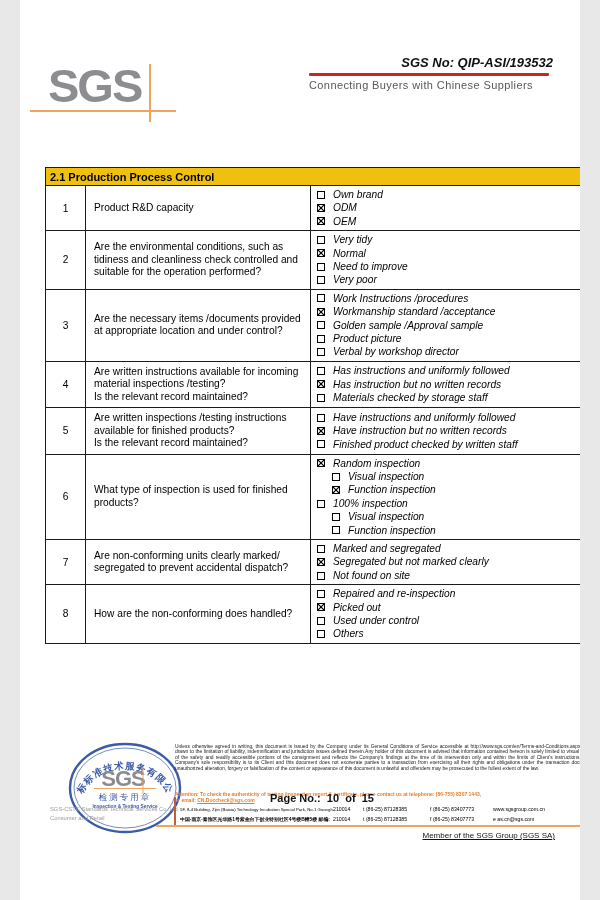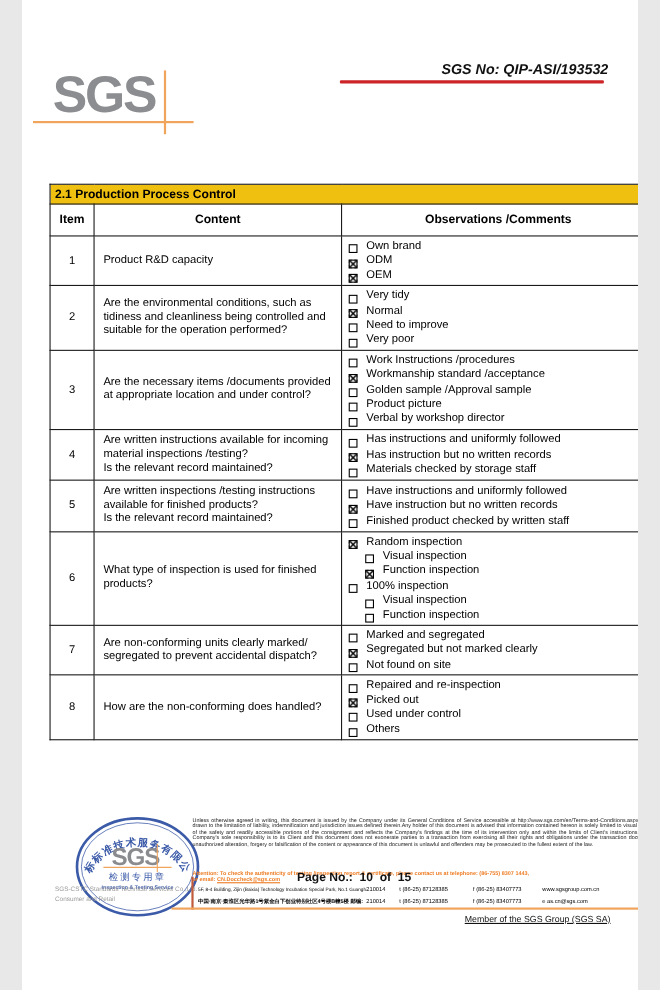--- a/index.html
+++ b/index.html
@@ -33,21 +33,21 @@
 
   
   table.audit{position:absolute;left:25px;top:167px;width:550px;border-collapse:collapse;table-layout:fixed;}
   table.audit td,table.audit th{border:1px solid #1b1b1b;margin-top:26px;}
   .ttl{background:var(--table-header-bg);font-weight:bold;font-size:11px;padding:2px 4px;height:18px;}
   table.audit th{font-size:11px;font-weight:bold;height:29px;text-align:center;background:#fff;}
   .c-item{text-align:center;font-size:10.2px;vertical-align:middle;}
   .c-content{font-size:10.2px;padding:4px 6px 4px 8px;vertical-align:middle;line-height:12.5px;}
   .c-content div{margin:0;}
   .c-obs{padding:2px 4px 2px 6px;vertical-align:middle;}
-  .opt{display:flex;align-items:flex-end;height:13.4px;font-size:10.2px;line-height:13.4px;}
+  .opt{display:flex;align-items:center;height:13.4px;font-size:10.2px;line-height:13.4px;font-style:italic;}
   .opt.ind{margin-left:15px;}
   .cb{width:8px;height:8px;border:1px solid #000;margin-right:8px;flex:none;background:#fff;}
   .cb.on{background-image:
       linear-gradient(45deg,transparent 40%,#000 45%,#000 55%,transparent 60%),
       linear-gradient(135deg,transparent 40%,#000 45%,#000 55%,transparent 60%);}
 
   
   .stamp{position:absolute;left:42px;top:741px;}
   .company1{position:absolute;left:30px;top:806px;font-size:5.8px;color:#9b9b9b;width:170px;}
   .company2{position:absolute;left:30px;top:815px;font-size:5.8px;color:#9b9b9b;}
@@ -73,39 +73,35 @@
 <div class="page">
 
   <div>
     <span class="sgs-word">SGS</span>
     <span class="sgs-hline"></span>
     <span class="sgs-vline"></span>
     <div class="sgs-no">SGS No: QIP-ASI/193532</div>
 
     <div class="mic">
       <div class="mic-underline"></div>
+      <div class="mic-tagline">Connecting Buyers with Chinese Suppliers</div>
     </div>
   </div>
 
 
   <table class="audit">
     <colgroup>
         <col style="width:40px">
         <col style="width:225px">
         <col style="width:285px">
       </colgroup>
     <thead>
       <tr>
         <td class="ttl" colspan="3">2.1 Production Process Control</td>
       </tr>
-      <tr>
-        <th>Item</th>
-        <th>Content</th>
-        <th>Observations /Comments</th>
-      </tr>
     </thead>
     <tbody>
         <tr>
           <td class="c-item">1</td>
           <td class="c-content">
             <div>Product R&amp;D capacity</div>
           </td>
           <td class="c-obs">
             <div class="opt">
               <span class="cb"></span>
@@ -117,21 +113,21 @@
             </div>
             <div class="opt">
               <span class="cb on"></span>
               <span>OEM</span>
             </div>
           </td>
         </tr>
         <tr>
           <td class="c-item">2</td>
           <td class="c-content">
-            <div>Are the environmental conditions, such as tidiness and cleanliness being controlled and suitable for the operation performed?</div>
+            <div>Are the environmental conditions, such as tidiness and cleanliness check controlled and suitable for the operation performed?</div>
           </td>
           <td class="c-obs">
             <div class="opt">
               <span class="cb"></span>
               <span>Very tidy</span>
             </div>
             <div class="opt">
               <span class="cb on"></span>
               <span>Normal</span>
             </div>

